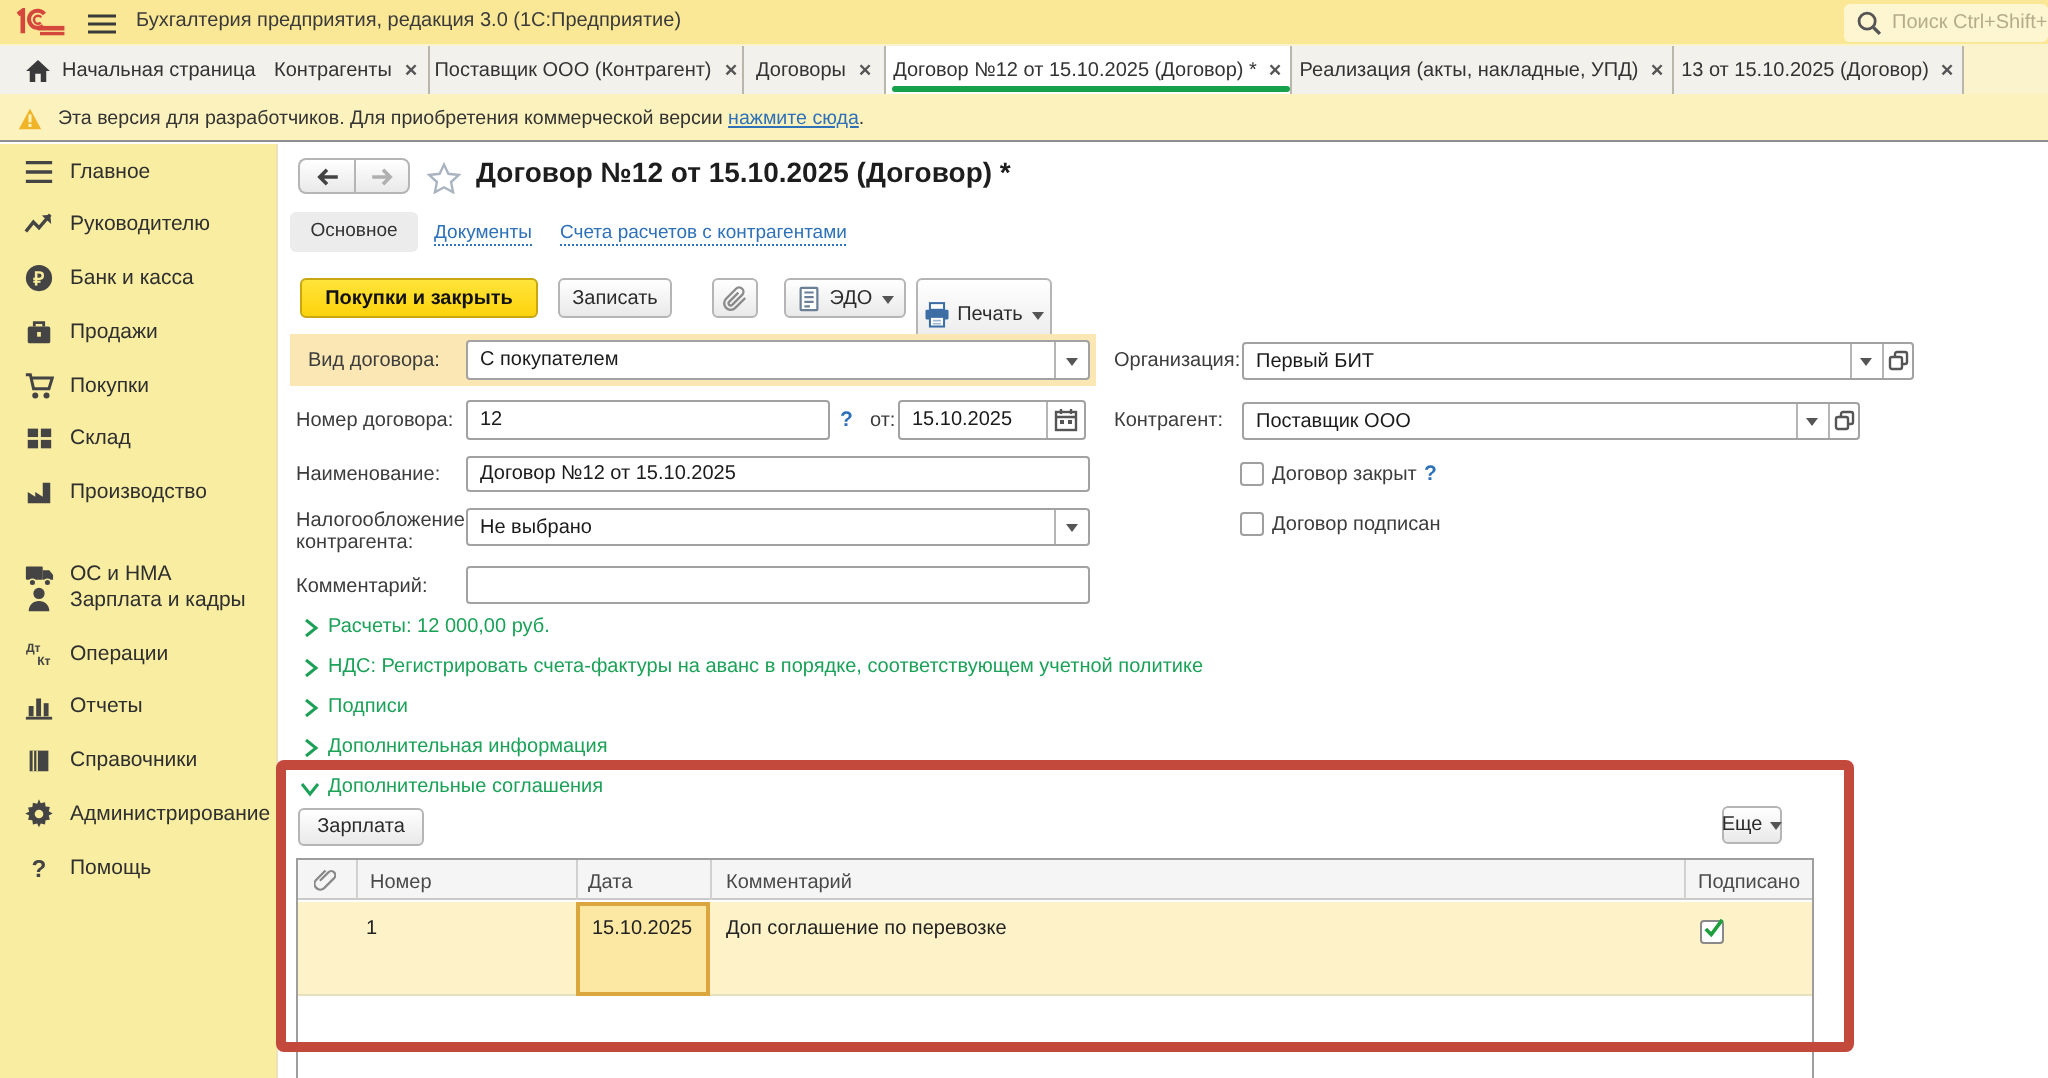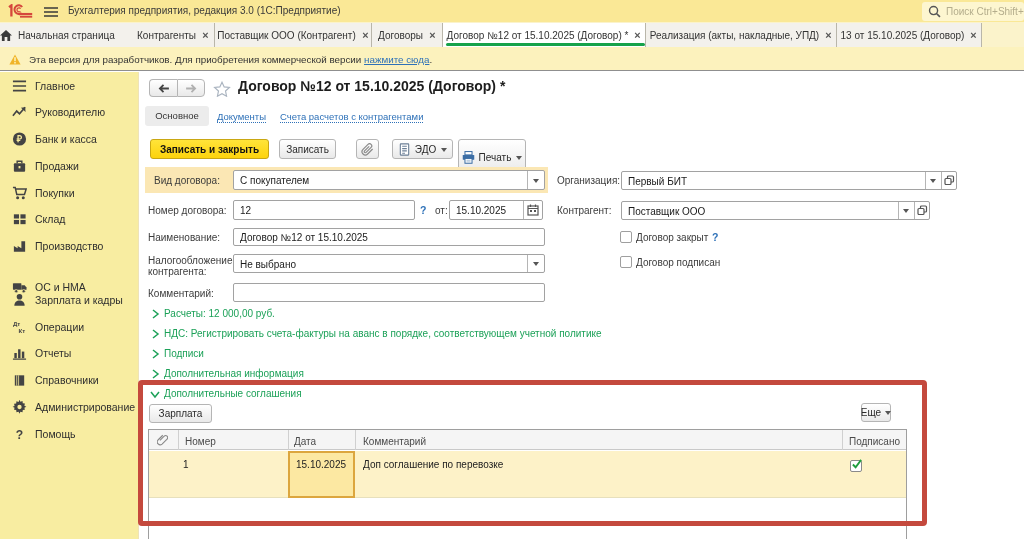--- a/index.html
+++ b/index.html
@@ -66,21 +66,21 @@
   <div id="search">
     <svg class="abs" style="left:5px;top:2px" width="15" height="15" viewBox="0 0 16 16">
       <circle cx="7" cy="7" r="4.3" fill="none" stroke="#555" stroke-width="1.5"></circle>
       <path d="M10.4 10.4 L13.8 13.8" stroke="#555" stroke-width="1.8"></path>
     </svg>
     <span>Поиск Ctrl+Shift+F</span>
   </div>
 </div>
 
 <div id="tabbar">
-  <div class="tab" style="left:0;width:157px;justify-content:flex-start;">
+  <div class="tab" style="left:0;width:157px;justify-content:flex-start;padding-left:13px">
     <svg width="12" height="11" viewBox="0 0 13 12" style="margin-right:6px">
       <path d="M6.5 0 L13 6 L11 6 L11 12 L8 12 L8 7.5 L5 7.5 L5 12 L2 12 L2 6 L0 6 Z" fill="#3a3a3a"></path>
     </svg>
     <span>Начальная страница</span>
   </div>
   <div class="tab" style="left:132px;width:83px">
       <span>Контрагенты</span>
       <span class="x">×</span>
     </div>
   <div class="tab" style="left:215px;width:157px">
@@ -238,21 +238,21 @@
 
 <svg class="abs" style="left:213px;top:81px" width="18" height="16" viewBox="0 0 20 19">
   <path d="M10 1.5 L12.6 7 L18.8 7.7 L14.2 11.9 L15.4 18 L10 15 L4.6 18 L5.8 11.9 L1.2 7.7 L7.4 7 Z" fill="none" stroke="#aab4c0" stroke-width="1.4"></path>
 </svg>
 <div class="abs" style="left:238px;top:78px;font-size:14px;font-weight:bold;color:#1d1d1d;white-space:nowrap">Договор №12 от 15.10.2025 (Договор) *</div>
 
 <div class="abs" style="left:145px;top:106px;width:64px;height:20px;background:#ececec;border-radius:3px;text-align:center;line-height:20px;color:#333;font-size:9.5px">Основное</div>
 <div class="abs" style="left:217px;top:111px;color:#2e71b8;border-bottom:1px dotted #2e71b8;font-size:9.5px">Документы</div>
 <div class="abs" style="left:280px;top:111px;color:#2e71b8;border-bottom:1px dotted #2e71b8;font-size:9.5px">Счета расчетов с контрагентами</div>
 
-<div class="btn ybtn" style="left:150px;top:139px;width:119px;height:20px">Записать и закрыть</div>
+<div class="btn ybtn" style="left:150px;top:139px;width:119px;height:20px">Покупки и закрыть</div>
 <div class="btn" style="left:279px;top:139px;width:57px;height:20px">Записать</div>
 <div class="btn" style="left:356px;top:139px;width:23px;height:20px">
   <svg width="13" height="13" viewBox="0 0 24 24">
         <path d="M21.44 11.05l-9.19 9.19a6 6 0 0 1-8.49-8.49l9.19-9.19a4 4 0 0 1 5.66 5.66l-9.2 9.19a2 2 0 0 1-2.83-2.83l8.49-8.48" fill="none" stroke="#8a8a8a" stroke-width="2.2"></path>
       </svg>
 </div>
 <div class="btn" style="left:392px;top:139px;width:61px;height:20px">
   <svg width="13" height="13" viewBox="0 0 14 14" style="margin-right:4px">
         <g fill="none" stroke="#6b7f96" stroke-width="1.2">
           <rect x="2.5" y="1" width="9" height="12" rx="0.5" fill="#fff"></rect>

